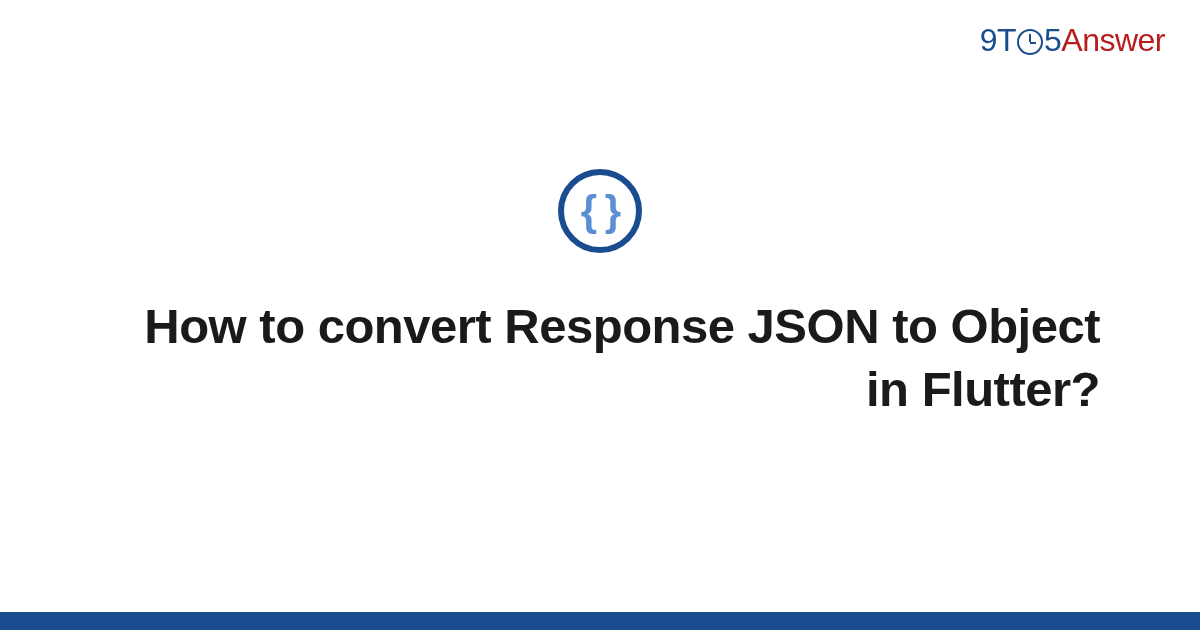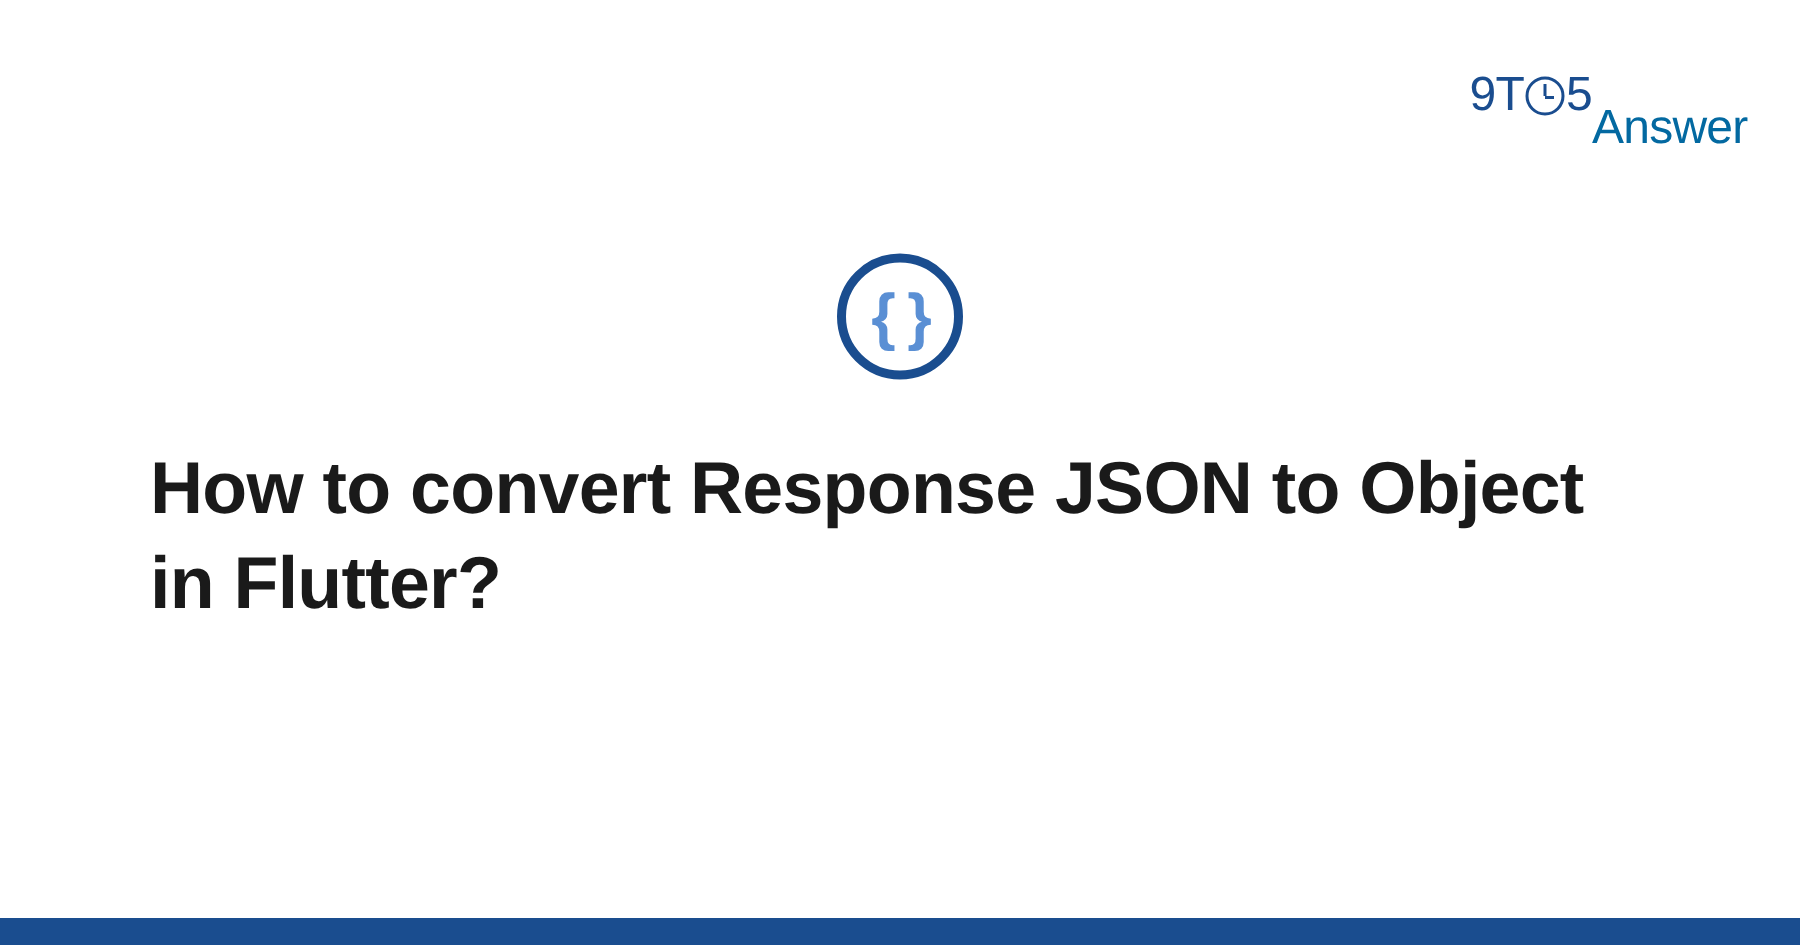--- a/index.html
+++ b/index.html
@@ -62,23 +62,22 @@
       height: 2px;
       background: #1a4d8f;
       top: 11px;
       left: 50%;
     }
     .header .five {
       color: #1a4d8f;
       font-weight: 500;
     }
     .header .answer {
-      color: #0369a1;
+      color: #b91c1c;
       font-weight: 400;
-      margin-top: 44px;
     }
     .content {
       position: absolute;
       top: 0;
       left: 0;
       width: 100%;
       height: 100%;
       display: flex;
       flex-direction: column;
       align-items: center;
@@ -99,21 +98,21 @@
       font-size: 42px;
       font-weight: 700;
       color: #5a8fd4;
       letter-spacing: -2px;
       font-family: "Helvetica Neue", Arial, sans-serif;
     }
     .question-title {
       font-size: 49px;
       font-weight: 700;
       color: #1a1a1a;
-      text-align: left;
+      text-align: right;
       line-height: 1.28;
       max-width: 1000px;
       letter-spacing: -0.5px;
     }
     .footer-bar {
       position: absolute;
       bottom: 0;
       left: 0;
       width: 100%;
       height: 18px;

